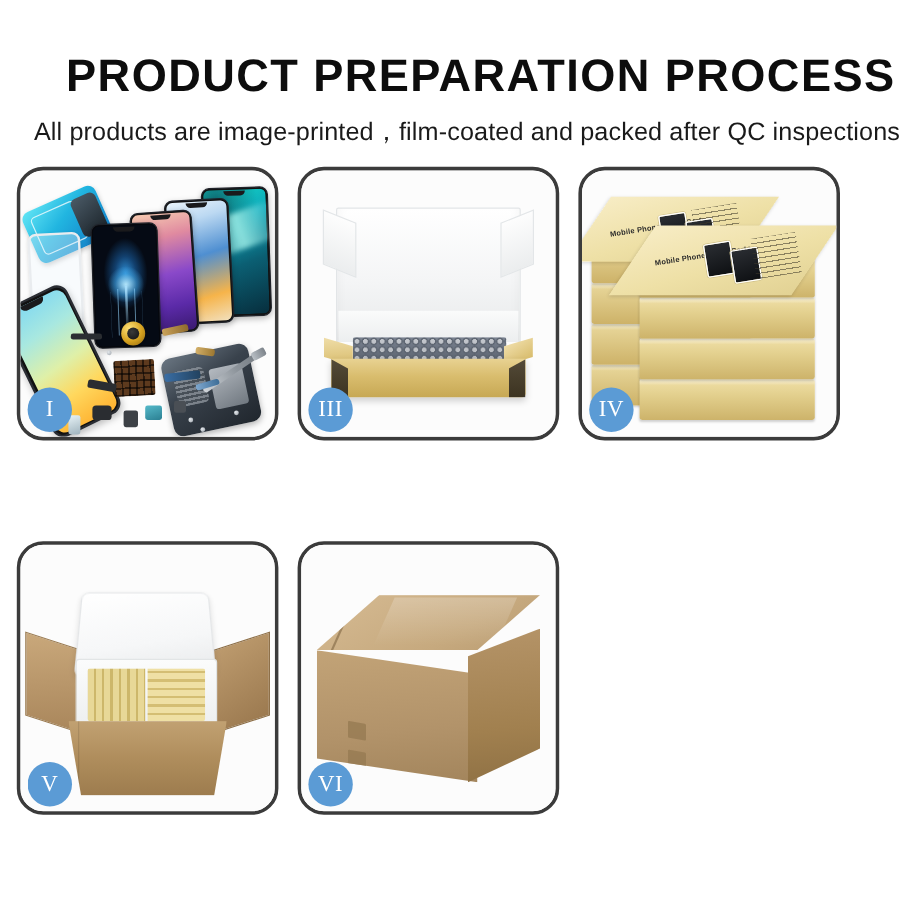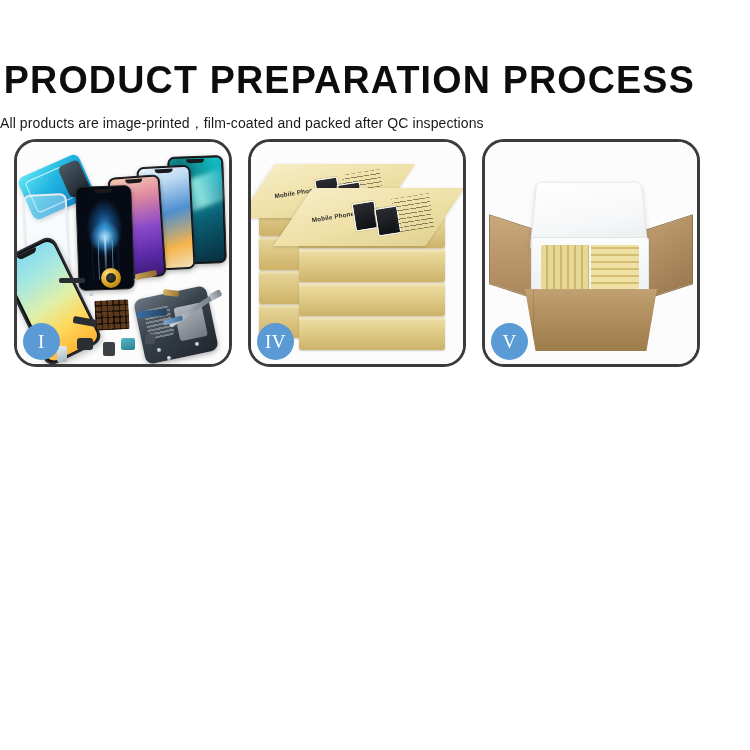--- a/index.html
+++ b/index.html
@@ -5,35 +5,35 @@
   * { box-sizing: border-box; margin: 0; padding: 0; }
   html, body {
     width: 750px; height: 750px;
     background: #ffffff;
     font-family: "Liberation Sans", sans-serif;
     overflow: hidden;
   }
   #page { position: relative; width: 750px; height: 750px; background: #fff; }
 
   
-  .header { position: absolute; left: 0; top: 16px; width: 750px; text-align: left; }
+  .header { position: absolute; left: 0; top: 0; width: 750px; text-align: right; }
   .title {
     font-family: "Liberation Sans", sans-serif;
     font-weight: 700;
     font-size: 38px;
     letter-spacing: 1.2px;
     color: #0d0d0d;
     line-height: 1;
     margin-top: 45px;
     transform: scaleX(0.99);
   }
   .subtitle {
     font-family: "Liberation Sans", sans-serif;
     font-weight: 400;
-    font-size: 14px;
+    font-size: 21px;
     color: #1a1a1a;
     line-height: 1;
     margin-top: 17px;
     letter-spacing: 0.1px;
   }
 
   
   .grid {
     position: absolute;
     left: 14px; top: 139px;
@@ -499,20 +499,33 @@
         <div class="flex-strip fs11"></div>
         <div class="screw" style="left:72px;top:150px"></div>
         <div class="screw" style="left:140px;top:206px"></div>
         <div class="screw" style="left:150px;top:214px"></div>
         <div class="screw" style="left:178px;top:200px"></div>
       </div>
       <div class="badge">I</div>
     </div>
 
 
+    <div class="panel">
+      <div class="panel-stage">
+        <div class="box3-wrap">
+          <div class="b3-lid"></div>
+          <div class="b3-foamfront"></div>
+          <div class="b3-bubble"></div>
+          <div class="b3-lipL"></div>
+          <div class="b3-lipR"></div>
+          <div class="b3-body"></div>
+        </div>
+      </div>
+      <div class="badge">III</div>
+    </div>
 
     <div class="panel">
       <div class="panel-stage">
         <div class="stack">
           <div class="slab rear s-r4"></div>
           <div class="slab rear s-r3"></div>
           <div class="slab rear s-r2"></div>
           <div class="slab rear s-r1"></div>
           <div class="lidtop lid-rear">
             <div class="lt-title">Mobile Phone Spare Parts</div>
@@ -549,15 +562,30 @@
             <div class="c-col">
                 <div class="c-y2"></div>
               </div>
           </div>
           <div class="c-body"></div>
         </div>
       </div>
       <div class="badge">V</div>
     </div>
 
+    <div class="panel">
+      <div class="panel-stage">
+        <div class="sealed">
+          <div class="sb-top">
+            <div class="sb-seam"></div>
+          </div>
+          <div class="sb-left">
+            <div class="sb-tape sb-t1"></div>
+            <div class="sb-tape sb-t2"></div>
+          </div>
+          <div class="sb-right"></div>
+        </div>
+      </div>
+      <div class="badge">VI</div>
+    </div>
 
   </div>
 </div>
 
 </body></html>

